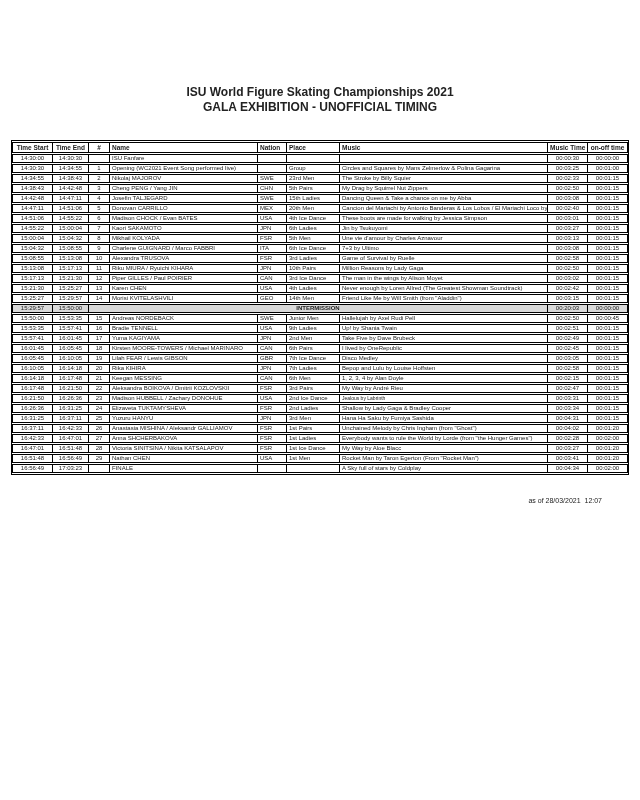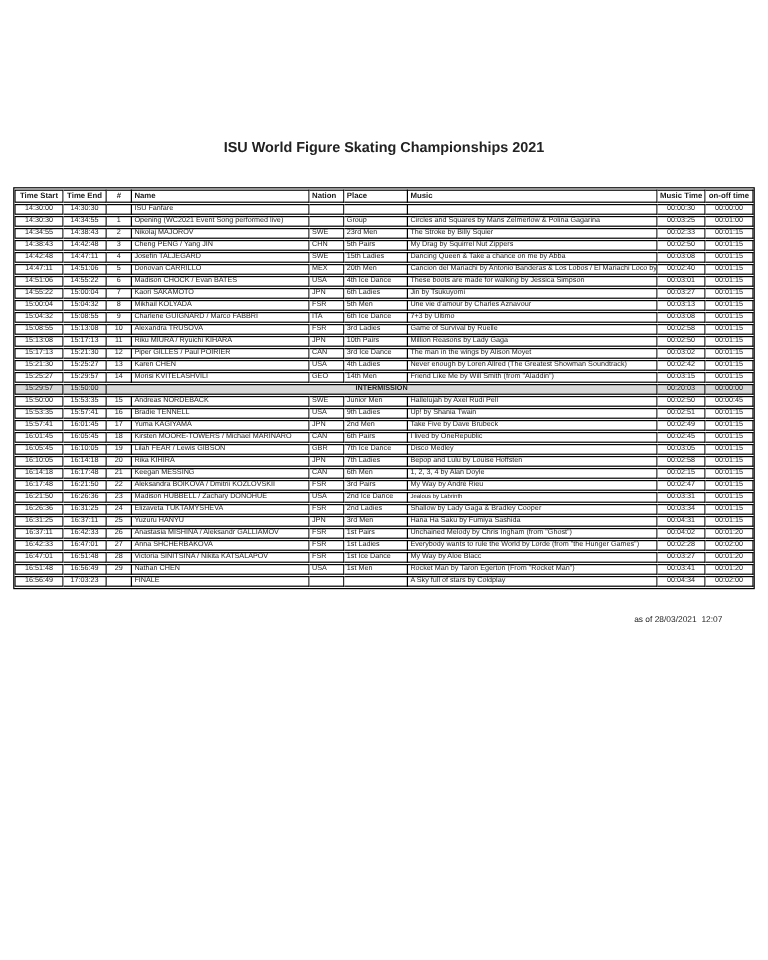--- a/index.html
+++ b/index.html
@@ -3,21 +3,21 @@
 <meta charset="utf-8">
 <style>
   html,body { margin:0; padding:0; }
   body {
     width:640px; height:800px; background:#ffffff;
     font-family:"Liberation Sans", sans-serif; color:#1a1a1a;
     overflow:hidden;
   }
   .sheet { position:relative; width:640px; height:800px; background:#fff; }
   .title-block {
-    padding-top:116px; text-align:center;
+    padding-top:85px; text-align:center;
     font-size:12px; font-weight:bold; line-height:15px; color:#222;
   }
   .timing-table {
     margin:25px auto 0 auto;
     width:616px; table-layout:fixed;
     border-collapse:separate; border-spacing:0 1px;
     border:1px solid #000;
   }
   .timing-table th, .timing-table td {
     border:1px solid #000; border-left:none;
@@ -37,20 +37,21 @@
     font-size:7px; color:#222; white-space:pre;
   }
 </style>
 </head>
 <body>
 
 <div class="sheet">
 
   <div class="title-block">
     <div>ISU World Figure Skating Championships 2021</div>
+    <div>GALA EXHIBITION - UNOFFICIAL TIMING</div>
   </div>
 
   <table class="timing-table">
     <colgroup>
         <col style="width: 41px;">
         <col style="width: 36px;">
         <col style="width: 21px;">
         <col style="width: 148px;">
         <col style="width: 29px;">
         <col style="width: 53px;">

